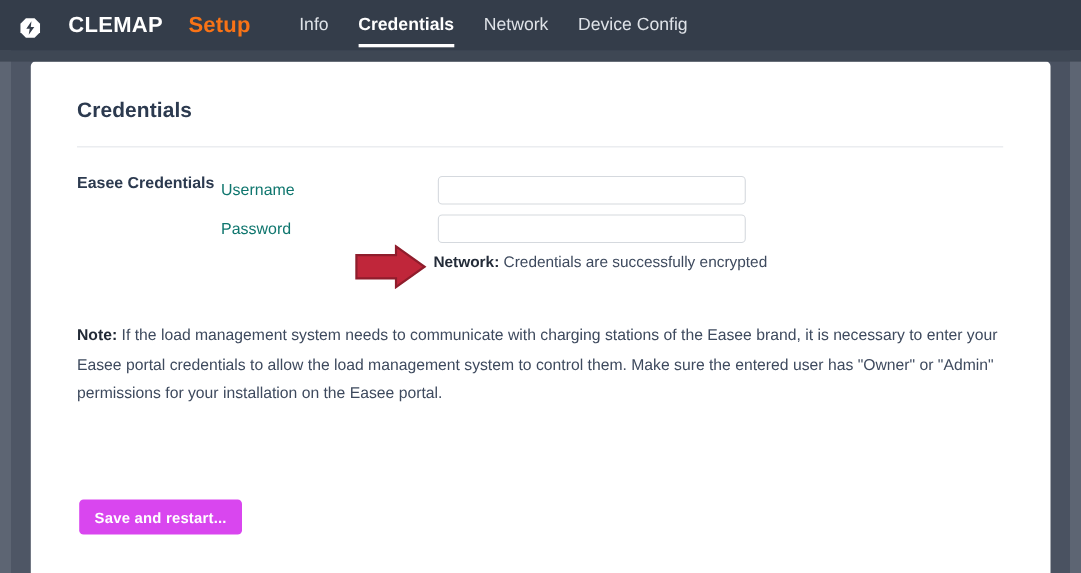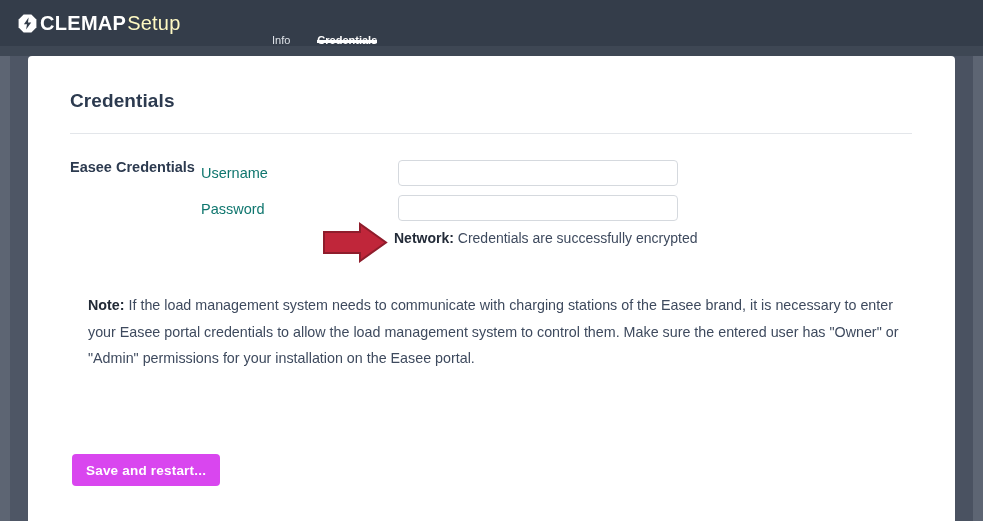--- a/index.html
+++ b/index.html
@@ -40,61 +40,61 @@
     top: 46px;
     left: 0;
     width: 983px;
     height: 10px;
     background: #3e4754;
     z-index: 4;
   }
 
   .brand {
     display: flex;
-    align-items: center;
+    align-items: flex-end;
     margin-left: 18px;
-    gap: 3px;
+    gap: 25px;
     white-space: nowrap;
   }
   .brand-mark {
     width: 19px;
     height: 19px;
     position: relative;
     display: inline-block;
   }
   .brand-name {
     font-size: 20px;
     font-weight: bold;
     color: #ffffff;
     letter-spacing: 0.3px;
   }
   .brand-sub {
     font-size: 20px;
-    font-weight: normal;
-    color: #fef9c3;
+    font-weight: bold;
+    color: #f97316;
     letter-spacing: 0.2px;
     margin-left: -2px;
   }
 
   .nav-links {
     position: absolute;
     left: 272px;
     top: 0;
     height: 46px;
     display: flex;
     align-items: center;
     gap: 27px;
   }
   .nav-link {
     position: relative;
-    font-size: 11px;
+    font-size: 16px;
     color: #dfe3e8;
     height: 46px;
     display: flex;
-    align-items: flex-end;
+    align-items: center;
     cursor: pointer;
     white-space: nowrap;
   }
   .nav-link.active {
     color: #ffffff;
     font-weight: bold;
   }
   .nav-link.active::after {
     content: "";
     position: absolute;
@@ -214,21 +214,21 @@
   .note-block {
     position: absolute;
     left: 42px;
     top: 236px;
     width: 850px;
   }
   .note-p {
     font-size: 14.3px;
     color: #3e4a5e;
     line-height: 26.5px;
-    margin: 0 0 20px 18px;
+    margin: 0 0 20px 0;
   }
   .note-p b {
     color: #222a36;
     font-weight: bold;
   }
 
   .primary-btn {
     position: absolute;
     left: 44px;
     top: 398px;
@@ -264,20 +264,26 @@
       <span class="brand-sub">Setup</span>
     </div>
 
     <div class="nav-links">
       <div class="nav-link">
         <span>Info</span>
       </div>
       <div class="nav-link active">
         <span>Credentials</span>
       </div>
+      <div class="nav-link">
+        <span>Network</span>
+      </div>
+      <div class="nav-link">
+        <span>Device Config</span>
+      </div>
     </div>
 
   </div>
   <div class="nav-underband"></div>
 
   <div class="card">
 
     <div class="page-title">Credentials</div>
     <div class="divider"></div>
 

